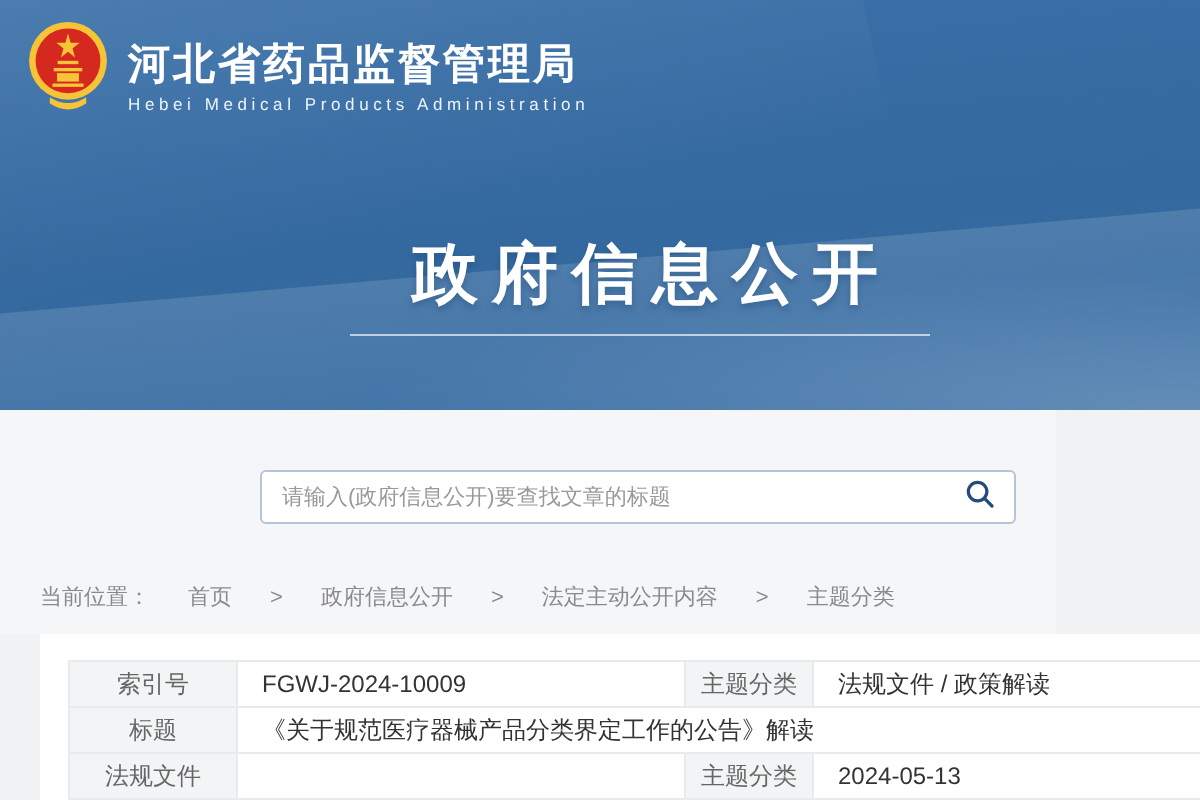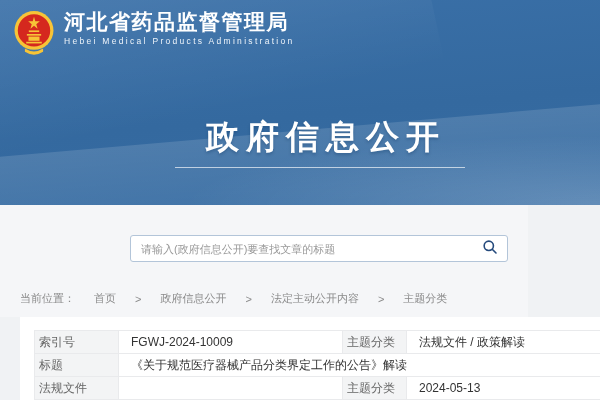--- a/index.html
+++ b/index.html
@@ -15,21 +15,21 @@
     background:linear-gradient(175deg,#3a70a8 0%,#34699f 55%,#376da4 100%);
   }
   .streak1{position:absolute;top:-60px;left:-120px;width:560px;height:260px;
     background:linear-gradient(rgba(255,255,255,.10),rgba(255,255,255,0) 70%);
     transform:rotate(-12deg);}
   .streak2{position:absolute;bottom:-34px;left:-60px;width:760px;height:110px;
     background:linear-gradient(rgba(255,255,255,.13),rgba(255,255,255,.02));
     transform:rotate(-5deg);}
   .streak3{position:absolute;bottom:0;right:0;width:420px;height:70px;
     background:radial-gradient(ellipse at 100% 100%,rgba(255,255,255,.20),rgba(255,255,255,0) 70%);}
-  .brand{position:absolute;top:9px;left:13px;display:flex;align-items:flex-start;gap:9px;}
+  .brand{position:absolute;top:9px;left:13px;display:flex;align-items:flex-end;gap:9px;}
   .brand svg{display:block;}
   .brand-cn{color:#fff;font-size:21px;font-weight:bold;letter-spacing:1.5px;line-height:1.2;}
   .brand-en{color:#eef4fa;font-size:8.5px;letter-spacing:2.3px;margin-top:2px;white-space:nowrap;}
   .banner-title{
     position:absolute;top:115px;left:26px;width:600px;text-align:center;
     color:#fff;font-size:33px;font-weight:bold;letter-spacing:7px;
     text-shadow:0 2px 3px rgba(0,40,80,.25);
   }
   .banner-underline{position:absolute;top:167px;left:175px;width:290px;height:1px;
     background:rgba(255,255,255,.65);}
@@ -52,21 +52,21 @@
   .breadcrumb{position:absolute;top:291px;left:20px;font-size:11px;color:#8a8a8a;
     display:flex;align-items:center;gap:19px;white-space:nowrap;}
   .breadcrumb a{color:#8a8a8a;text-decoration:none;}
   
   .card{position:absolute;top:317px;left:20px;width:600px;height:83px;background:#fff;}
   .doc-table{
     position:absolute;top:13px;left:14px;width:586px;
     border-collapse:collapse;table-layout:fixed;font-size:12px;color:#333;
   }
   .doc-table td{border:1px solid #e9eaec;height:22px;padding:0 12px;overflow:hidden;white-space:nowrap;}
-  .doc-table td.lbl{background:#f3f4f5;color:#666;text-align:left;padding:0 4px;margin-top:44px;}
+  .doc-table td.lbl{background:#f3f4f5;color:#666;text-align:center;padding:0 4px;margin-top:44px;}
 </style>
 </head>
 <body>
 
 <div class="page">
 
   <header class="hero">
     <div class="streak1"></div>
     <div class="streak2"></div>
     <div class="streak3"></div>

